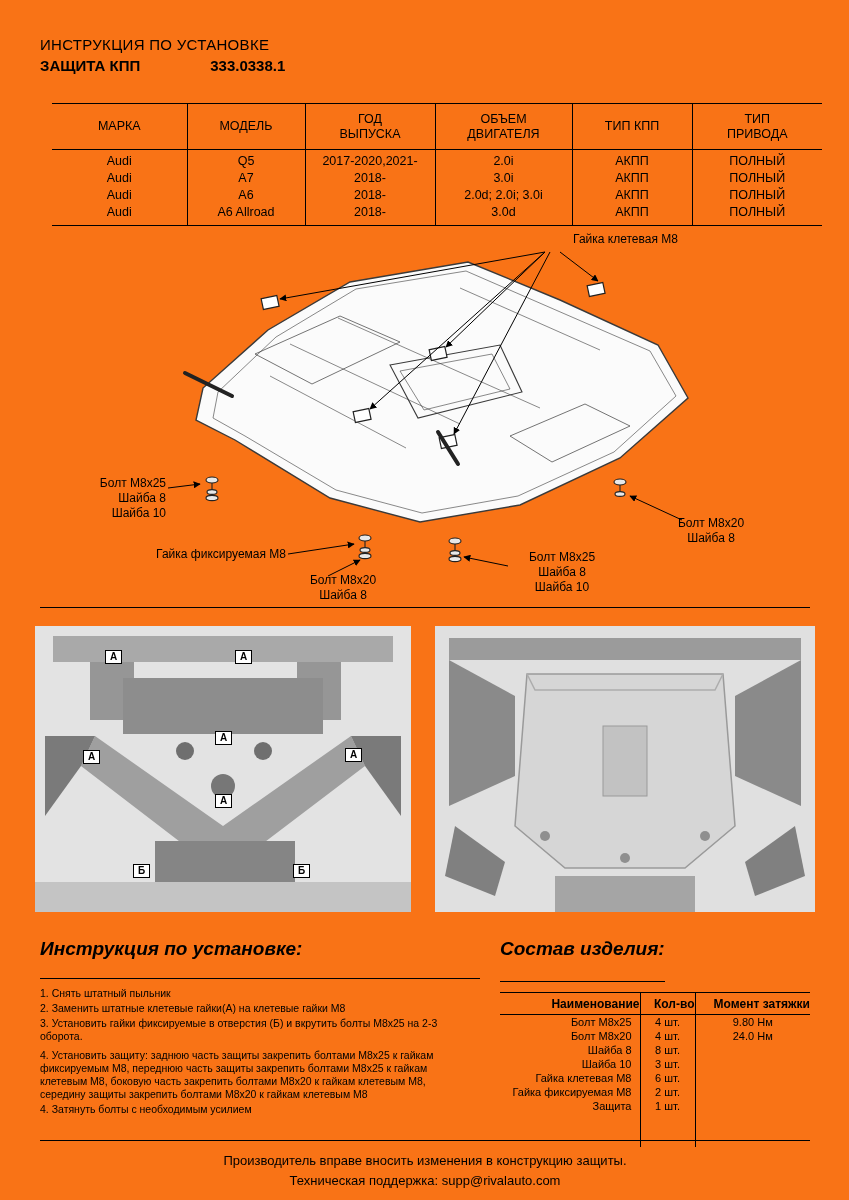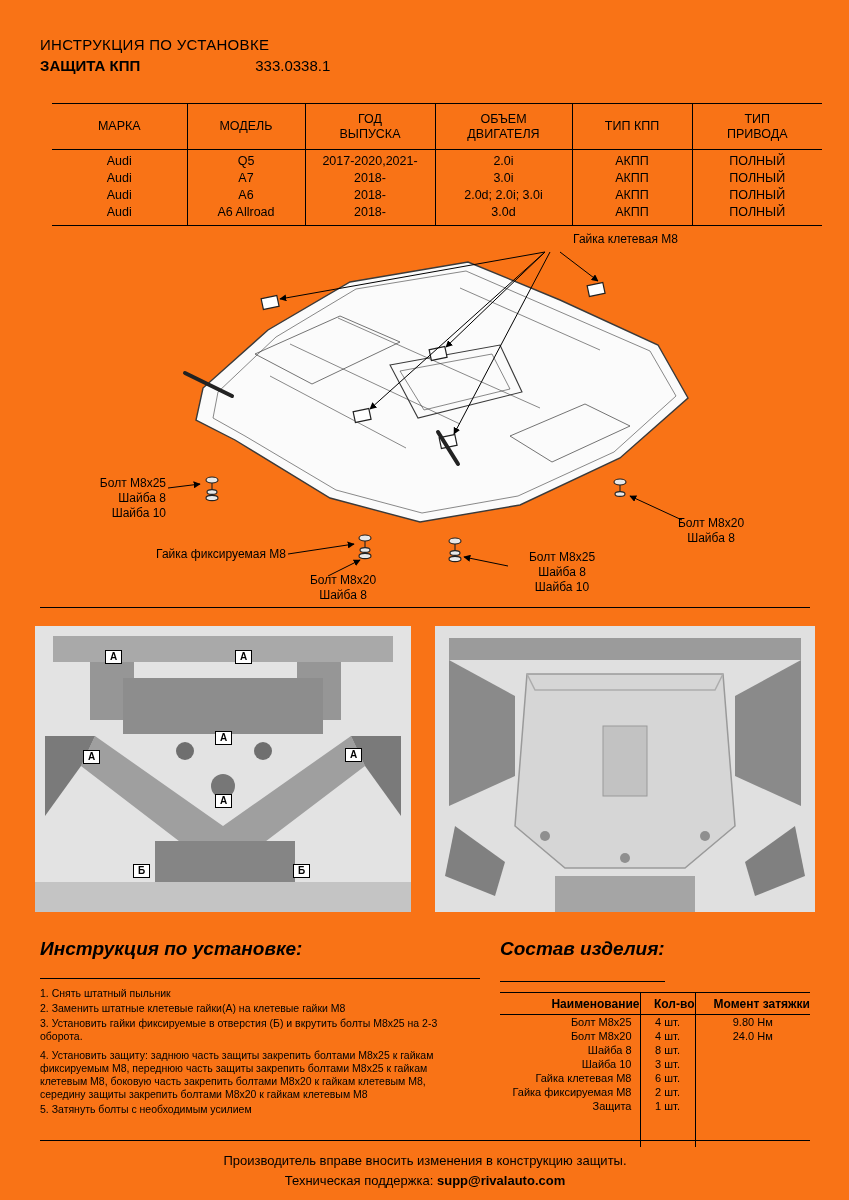--- a/index.html
+++ b/index.html
@@ -4,21 +4,21 @@
 <style>
   * { margin:0; padding:0; box-sizing:border-box; }
   body { background:#fff; font-family:"Liberation Sans", sans-serif; color:#000; }
   .page { position:relative; width:849px; height:1200px; background:#f97316; overflow:hidden; }
 
   
   .doc-header { position:absolute; top:36px; left:40px; width:770px; }
   .doc-title { font-size:15px; font-weight:400; letter-spacing:0.3px; }
   .doc-product-line { margin-top:4px; display:flex; align-items:baseline; }
   .doc-product { font-size:15px; font-weight:bold; }
-  .doc-partnum { font-size:15px; font-weight:normal; margin-left:115px;text-align:center; }
+  .doc-partnum { font-size:15px; font-weight:bold; margin-left:70px;text-align:center; }
 
   
   table.fitment { position:absolute; top:103px; left:52px; width:770px; border-collapse:collapse; table-layout:fixed; }
   table.fitment th, table.fitment td { font-weight:400; text-align:center; vertical-align:middle; font-size:12.5px; }
   table.fitment thead th { border-top:1px solid #000; border-bottom:1px solid #000; height:46px; white-space:pre-line; line-height:15px; }
   table.fitment th + th, table.fitment td + td { border-left:1px solid #000; }
   table.fitment tbody td { height:17px; line-height:17px; }
   table.fitment tbody tr:first-child td { padding-top:3px; }
   table.fitment tbody tr:last-child td { border-bottom:1px solid #000; padding-bottom:4px; }
 
@@ -62,21 +62,21 @@
   table.parts td { font-size:11px; height:14px; line-height:14px; }
   table.parts th + th, table.parts td + td { border-left:1px solid #000; }
   table.parts td.name { text-align:right; padding-right:8px; }
   table.parts td.qty  { text-align:center; }
   table.parts td.trq  { text-align:center; }
   table.parts tr.spacer td { height:34px; }
 
   
   .footer { position:absolute; top:1140px; left:40px; width:770px; border-top:1px solid #000; padding-top:10px;text-align:center; }
   .footer p { font-size:13px; line-height:20px; }
-  .footer b { font-weight:bold; }
+  .footer b { font-weight:normal; }
 </style>
 </head>
 <body>
 
 <div class="page">
 
   <div class="doc-header">
     <div class="doc-title">ИНСТРУКЦИЯ ПО УСТАНОВКЕ</div>
     <div class="doc-product-line">
       <span class="doc-product">ЗАЩИТА КПП</span>
@@ -277,21 +277,21 @@
   </div>
 
   <div class="bottom">
     <div class="col-left">
       <div class="sec-title">Инструкция по установке:</div>
       <div class="steps">
         <div>1. Снять штатный пыльник</div>
         <div>2. Заменить штатные клетевые гайки(А) на клетевые гайки М8</div>
         <div>3. Установить гайки фиксируемые в отверстия (Б) и вкрутить болты М8х25 на 2-3 оборота.</div>
         <div class="gap-before">4. Установить защиту: заднюю часть защиты закрепить болтами М8х25 к гайкам фиксируемым М8, переднюю часть защиты закрепить болтами М8х25 к гайкам клетевым М8, боковую часть закрепить болтами М8х20 к гайкам клетевым М8, середину защиты закрепить болтами М8х20 к гайкам клетевым М8</div>
-        <div>5. Затянуть болты с необходимым усилием</div>
+        <div>4. Затянуть болты с необходимым усилием</div>
       </div>
     </div>
     <div class="col-right">
       <div class="sec-title">Состав изделия:</div>
       <table class="parts">
         <colgroup>
             <col style="width:140px">
             <col style="width:55px">
             <col style="width:115px">
           </colgroup>

